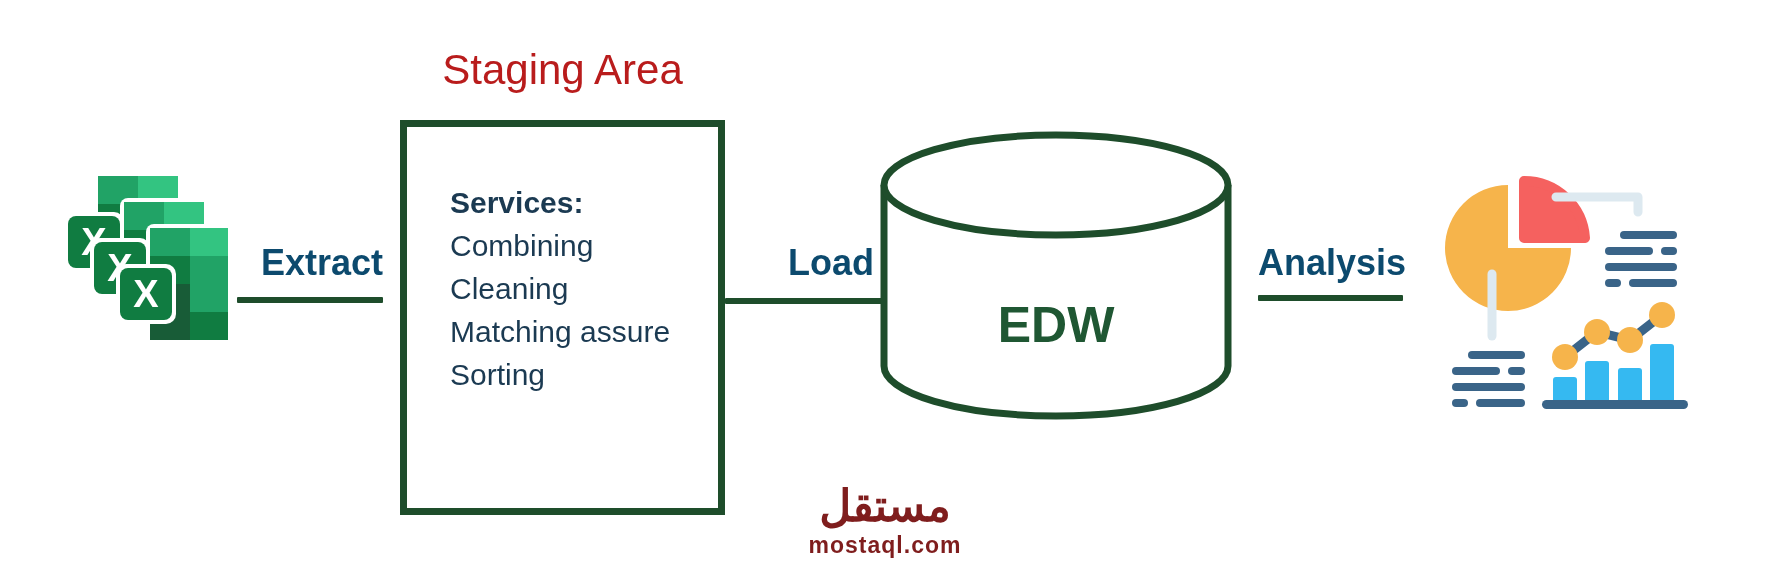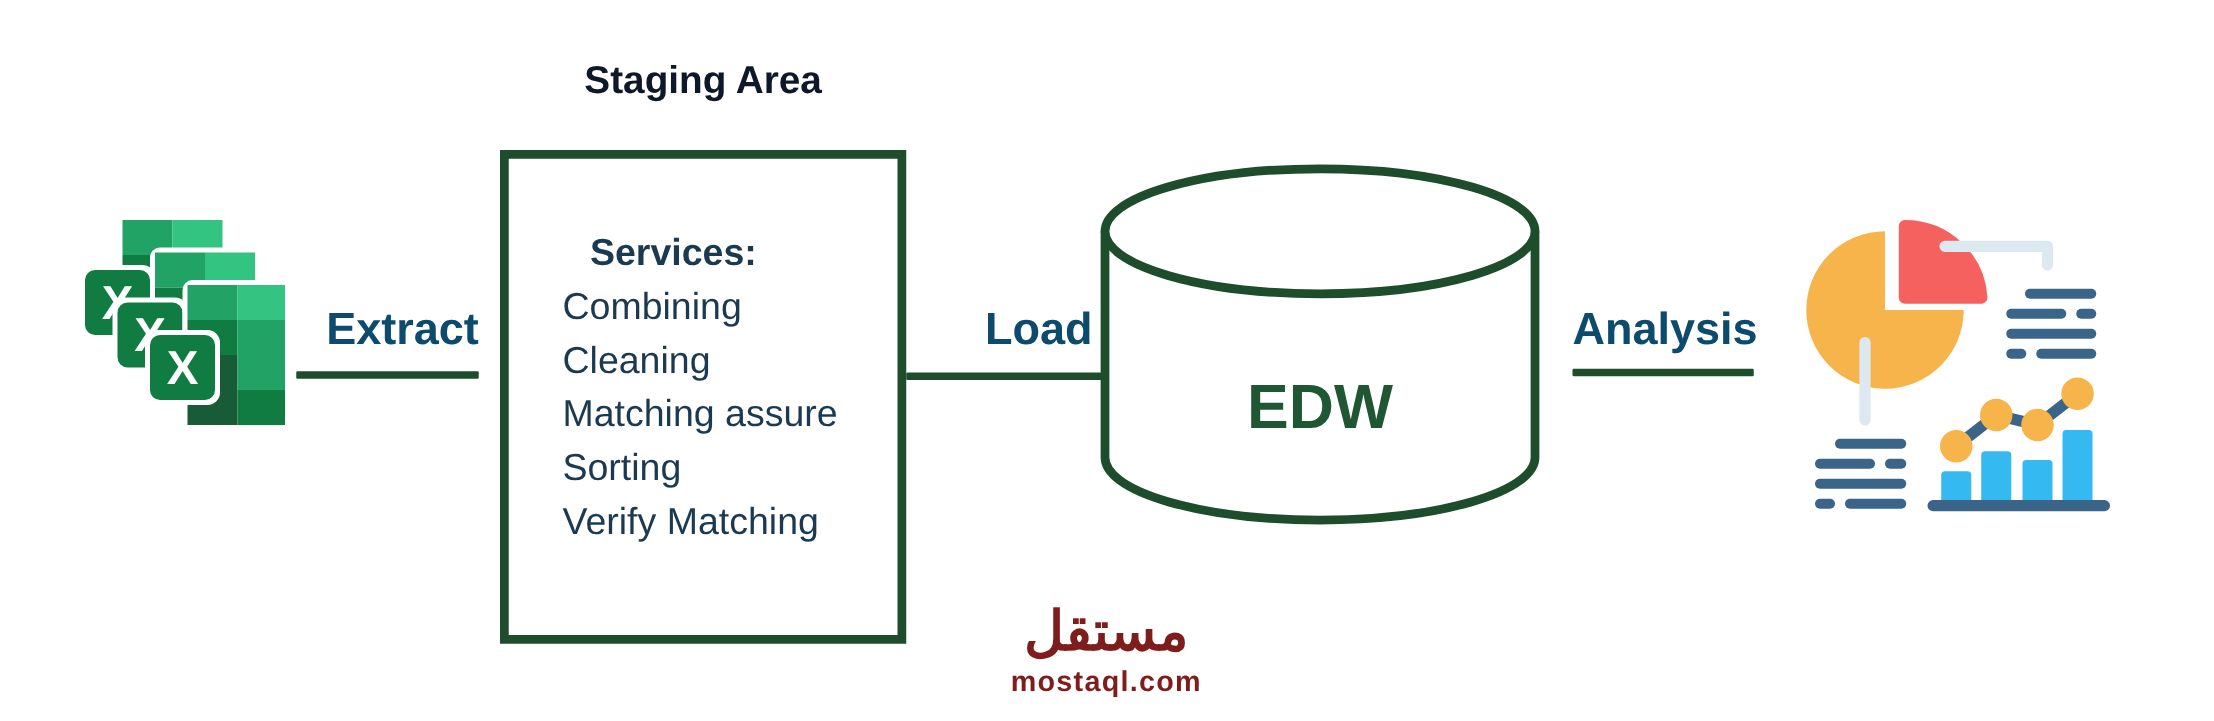--- a/index.html
+++ b/index.html
@@ -10,31 +10,31 @@
     position:absolute;
     font-weight:bold;font-size:36px;color:#0c4a6e;
     text-align:right;white-space:nowrap;line-height:36px;
   }
   .flow-line{
     position:absolute;height:6px;background:#1e4d2b;border-radius:1px;
   }
 
   .staging-title{
     position:absolute;left:400px;top:46px;width:325px;
-    font-weight:bold;font-size:31px;color:#0f172a;text-align:center;white-space:nowrap;
+    font-weight:normal;font-size:42px;color:#b91c1c;text-align:center;white-space:nowrap;
   }
   .staging-box{
     position:absolute;left:400px;top:120px;width:325px;height:395px;
     border:7px solid #1e4d2b;background:#ffffff;box-sizing:border-box;
   }
   .services{
     position:absolute;left:43px;top:54px;
     font-size:30px;color:#1b3a52;line-height:43px;white-space:nowrap;
   }
-  .services .heading{font-weight:bold;margin-left:22px;}
+  .services .heading{font-weight:bold;}
 
   .edw-svg{position:absolute;left:876px;top:128px;}
   .charts-svg{position:absolute;left:1438px;top:138px;}
   .excel-svg{position:absolute;left:58px;top:168px;}
 
   .watermark{
     position:absolute;left:775px;top:480px;width:220px;
     text-align:center;color:#7f1d1d;user-select:none;
   }
   .watermark .logo{font-size:44px;font-weight:bold;line-height:52px;}
@@ -101,21 +101,20 @@
 
   <div class="staging-title">Staging Area</div>
 
   <div class="staging-box">
     <div class="services">
       <div class="heading">Services:</div>
       <div>Combining</div>
       <div>Cleaning</div>
       <div>Matching assure</div>
       <div>Sorting</div>
-      <div>Verify Matching</div>
     </div>
   </div>
 
   <div class="flow-label" style="left:725px;top:245px;width:149px;">Load</div>
   <div class="flow-line" style="left:725px;top:298px;width:163px;"></div>
 
   <svg class="edw-svg" width="360" height="300" viewBox="0 0 360 300" aria-hidden="true">
     <path d="M 8,57 L 8,238 A 172,50 0 0 0 352,238 L 352,57" fill="#ffffff" stroke="#1e4d2b" stroke-width="7"></path>
     <ellipse cx="180" cy="57" rx="172" ry="50" fill="#ffffff" stroke="#1e4d2b" stroke-width="7"></ellipse>
     <text x="180" y="214" text-anchor="middle" font-family="Liberation Sans, sans-serif" font-weight="bold" font-size="50" fill="#1f5733">EDW</text>

